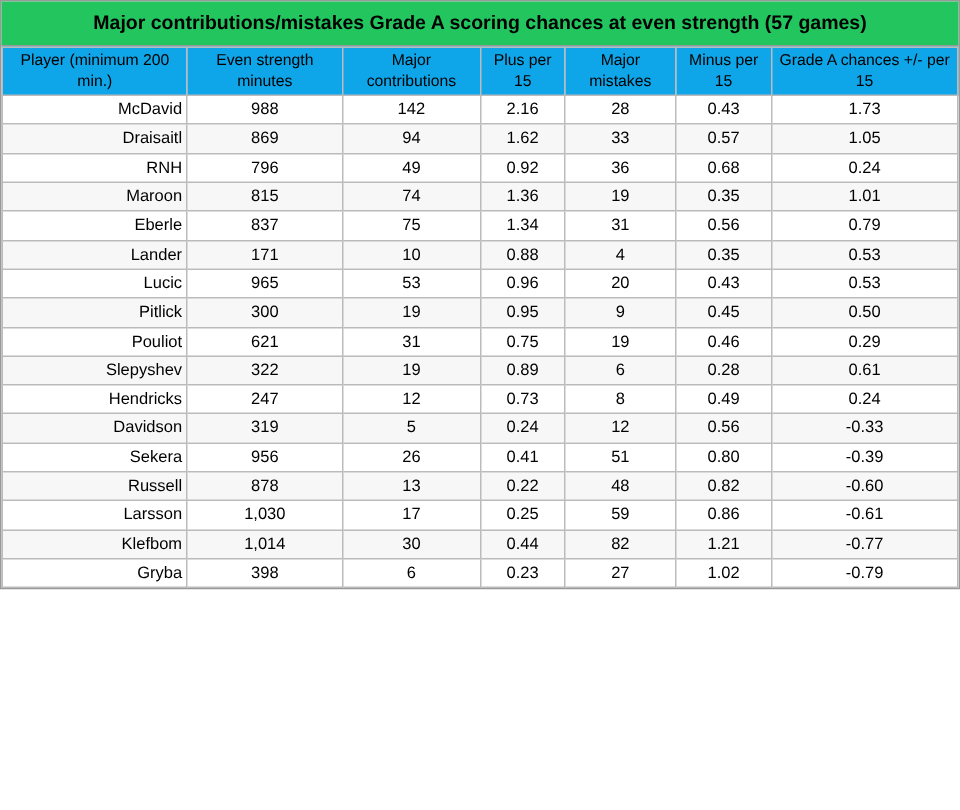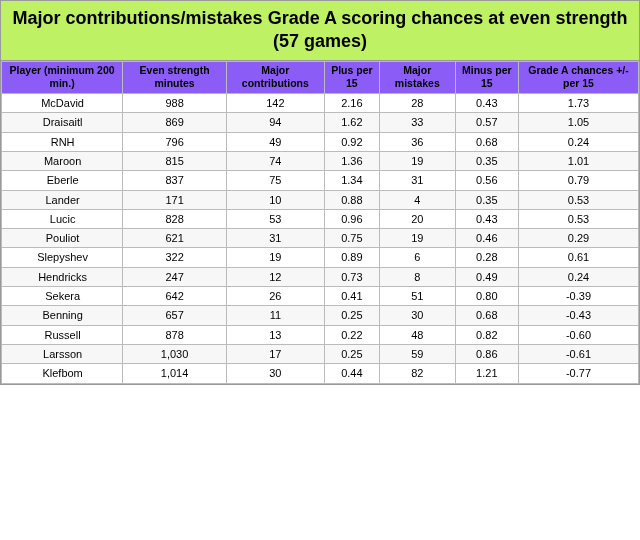--- a/index.html
+++ b/index.html
@@ -7,49 +7,49 @@
       font-family: Arial, sans-serif;
       font-size: 11px;
       background: #fff;
       width: 640px;
     }
     .table-container {
       width: 640px;
       border: 1px solid #999;
     }
     .main-title {
-      background: #bef264;
+      background: #22c55e;
       font-weight: bold;
-      font-size: 18px;
+      font-size: 13px;
       text-align: center;
       padding: 6px 8px;
       border-bottom: 1px solid #999;
       line-height: 1.3;
     }
     table {
       width: 100%;
       border-collapse: collapse;
     }
     th, td {
       border: 1px solid #bbb;
       text-align: center;
       padding: 2px 3px;
       line-height: 1.3;
     }
     th {
-      background: #8b5cf6;
-      font-weight: bold;
+      background: #0ea5e9;
+      font-weight: normal;
       font-size: 10.5px;
       vertical-align: middle;
     }
     td {
       font-size: 11px;
     }
     td:first-child {
-      text-align: center;
+      text-align: right;
       padding-left: 4px;
     }
     tr:nth-child(even) td {
       background: #f7f7f7;
     }
     tr:nth-child(odd) td {
       background: #ffffff;
     }
   </style>
 </head>
@@ -119,26 +119,35 @@
           <td>Lander</td>
           <td>171</td>
           <td>10</td>
           <td>0.88</td>
           <td>4</td>
           <td>0.35</td>
           <td>0.53</td>
         </tr>
         <tr>
           <td>Lucic</td>
-          <td>828</td>
+          <td>965</td>
           <td>53</td>
           <td>0.96</td>
           <td>20</td>
           <td>0.43</td>
           <td>0.53</td>
+        </tr>
+        <tr>
+          <td>Pitlick</td>
+          <td>300</td>
+          <td>19</td>
+          <td>0.95</td>
+          <td>9</td>
+          <td>0.45</td>
+          <td>0.50</td>
         </tr>
         <tr>
           <td>Pouliot</td>
           <td>621</td>
           <td>31</td>
           <td>0.75</td>
           <td>19</td>
           <td>0.46</td>
           <td>0.29</td>
         </tr>
@@ -154,36 +163,36 @@
         <tr>
           <td>Hendricks</td>
           <td>247</td>
           <td>12</td>
           <td>0.73</td>
           <td>8</td>
           <td>0.49</td>
           <td>0.24</td>
         </tr>
         <tr>
+          <td>Davidson</td>
+          <td>319</td>
+          <td>5</td>
+          <td>0.24</td>
+          <td>12</td>
+          <td>0.56</td>
+          <td>-0.33</td>
+        </tr>
+        <tr>
           <td>Sekera</td>
-          <td>642</td>
+          <td>956</td>
           <td>26</td>
           <td>0.41</td>
           <td>51</td>
           <td>0.80</td>
           <td>-0.39</td>
-        </tr>
-        <tr>
-          <td>Benning</td>
-          <td>657</td>
-          <td>11</td>
-          <td>0.25</td>
-          <td>30</td>
-          <td>0.68</td>
-          <td>-0.43</td>
         </tr>
         <tr>
           <td>Russell</td>
           <td>878</td>
           <td>13</td>
           <td>0.22</td>
           <td>48</td>
           <td>0.82</td>
           <td>-0.60</td>
         </tr>
@@ -198,15 +207,24 @@
         </tr>
         <tr>
           <td>Klefbom</td>
           <td>1,014</td>
           <td>30</td>
           <td>0.44</td>
           <td>82</td>
           <td>1.21</td>
           <td>-0.77</td>
         </tr>
+        <tr>
+          <td>Gryba</td>
+          <td>398</td>
+          <td>6</td>
+          <td>0.23</td>
+          <td>27</td>
+          <td>1.02</td>
+          <td>-0.79</td>
+        </tr>
       </tbody>
   </table>
 </div>
 
 </body></html>

